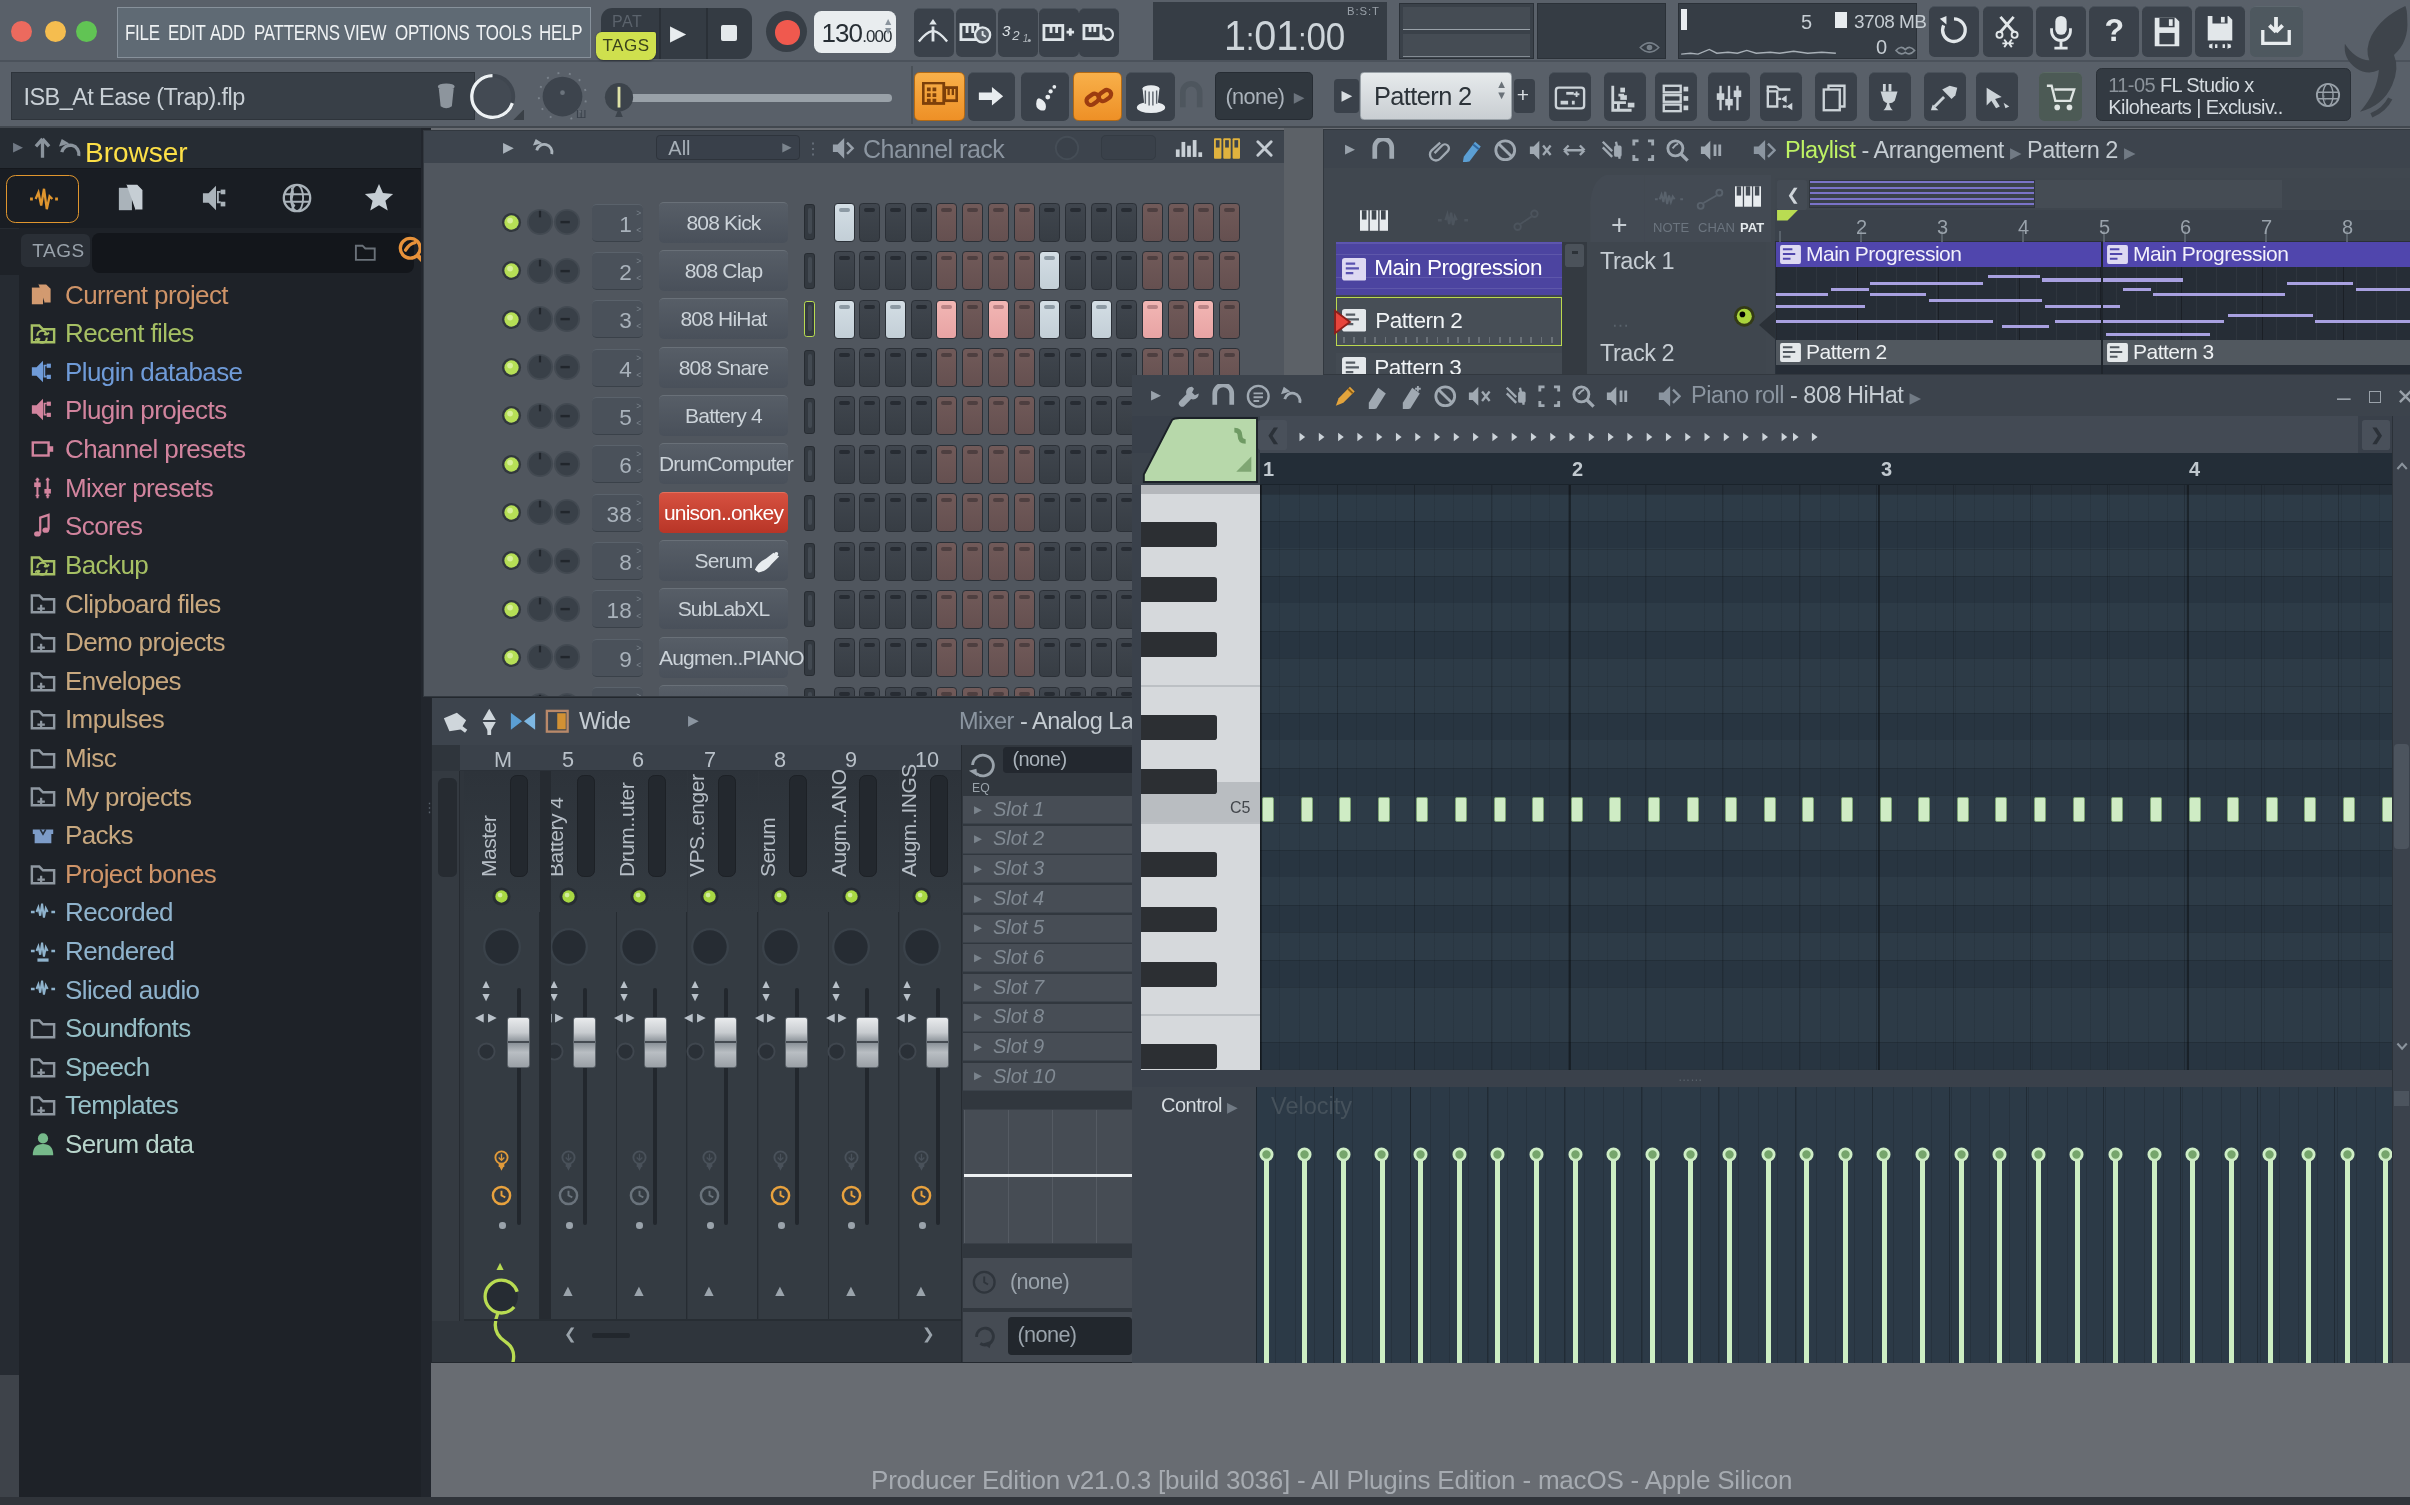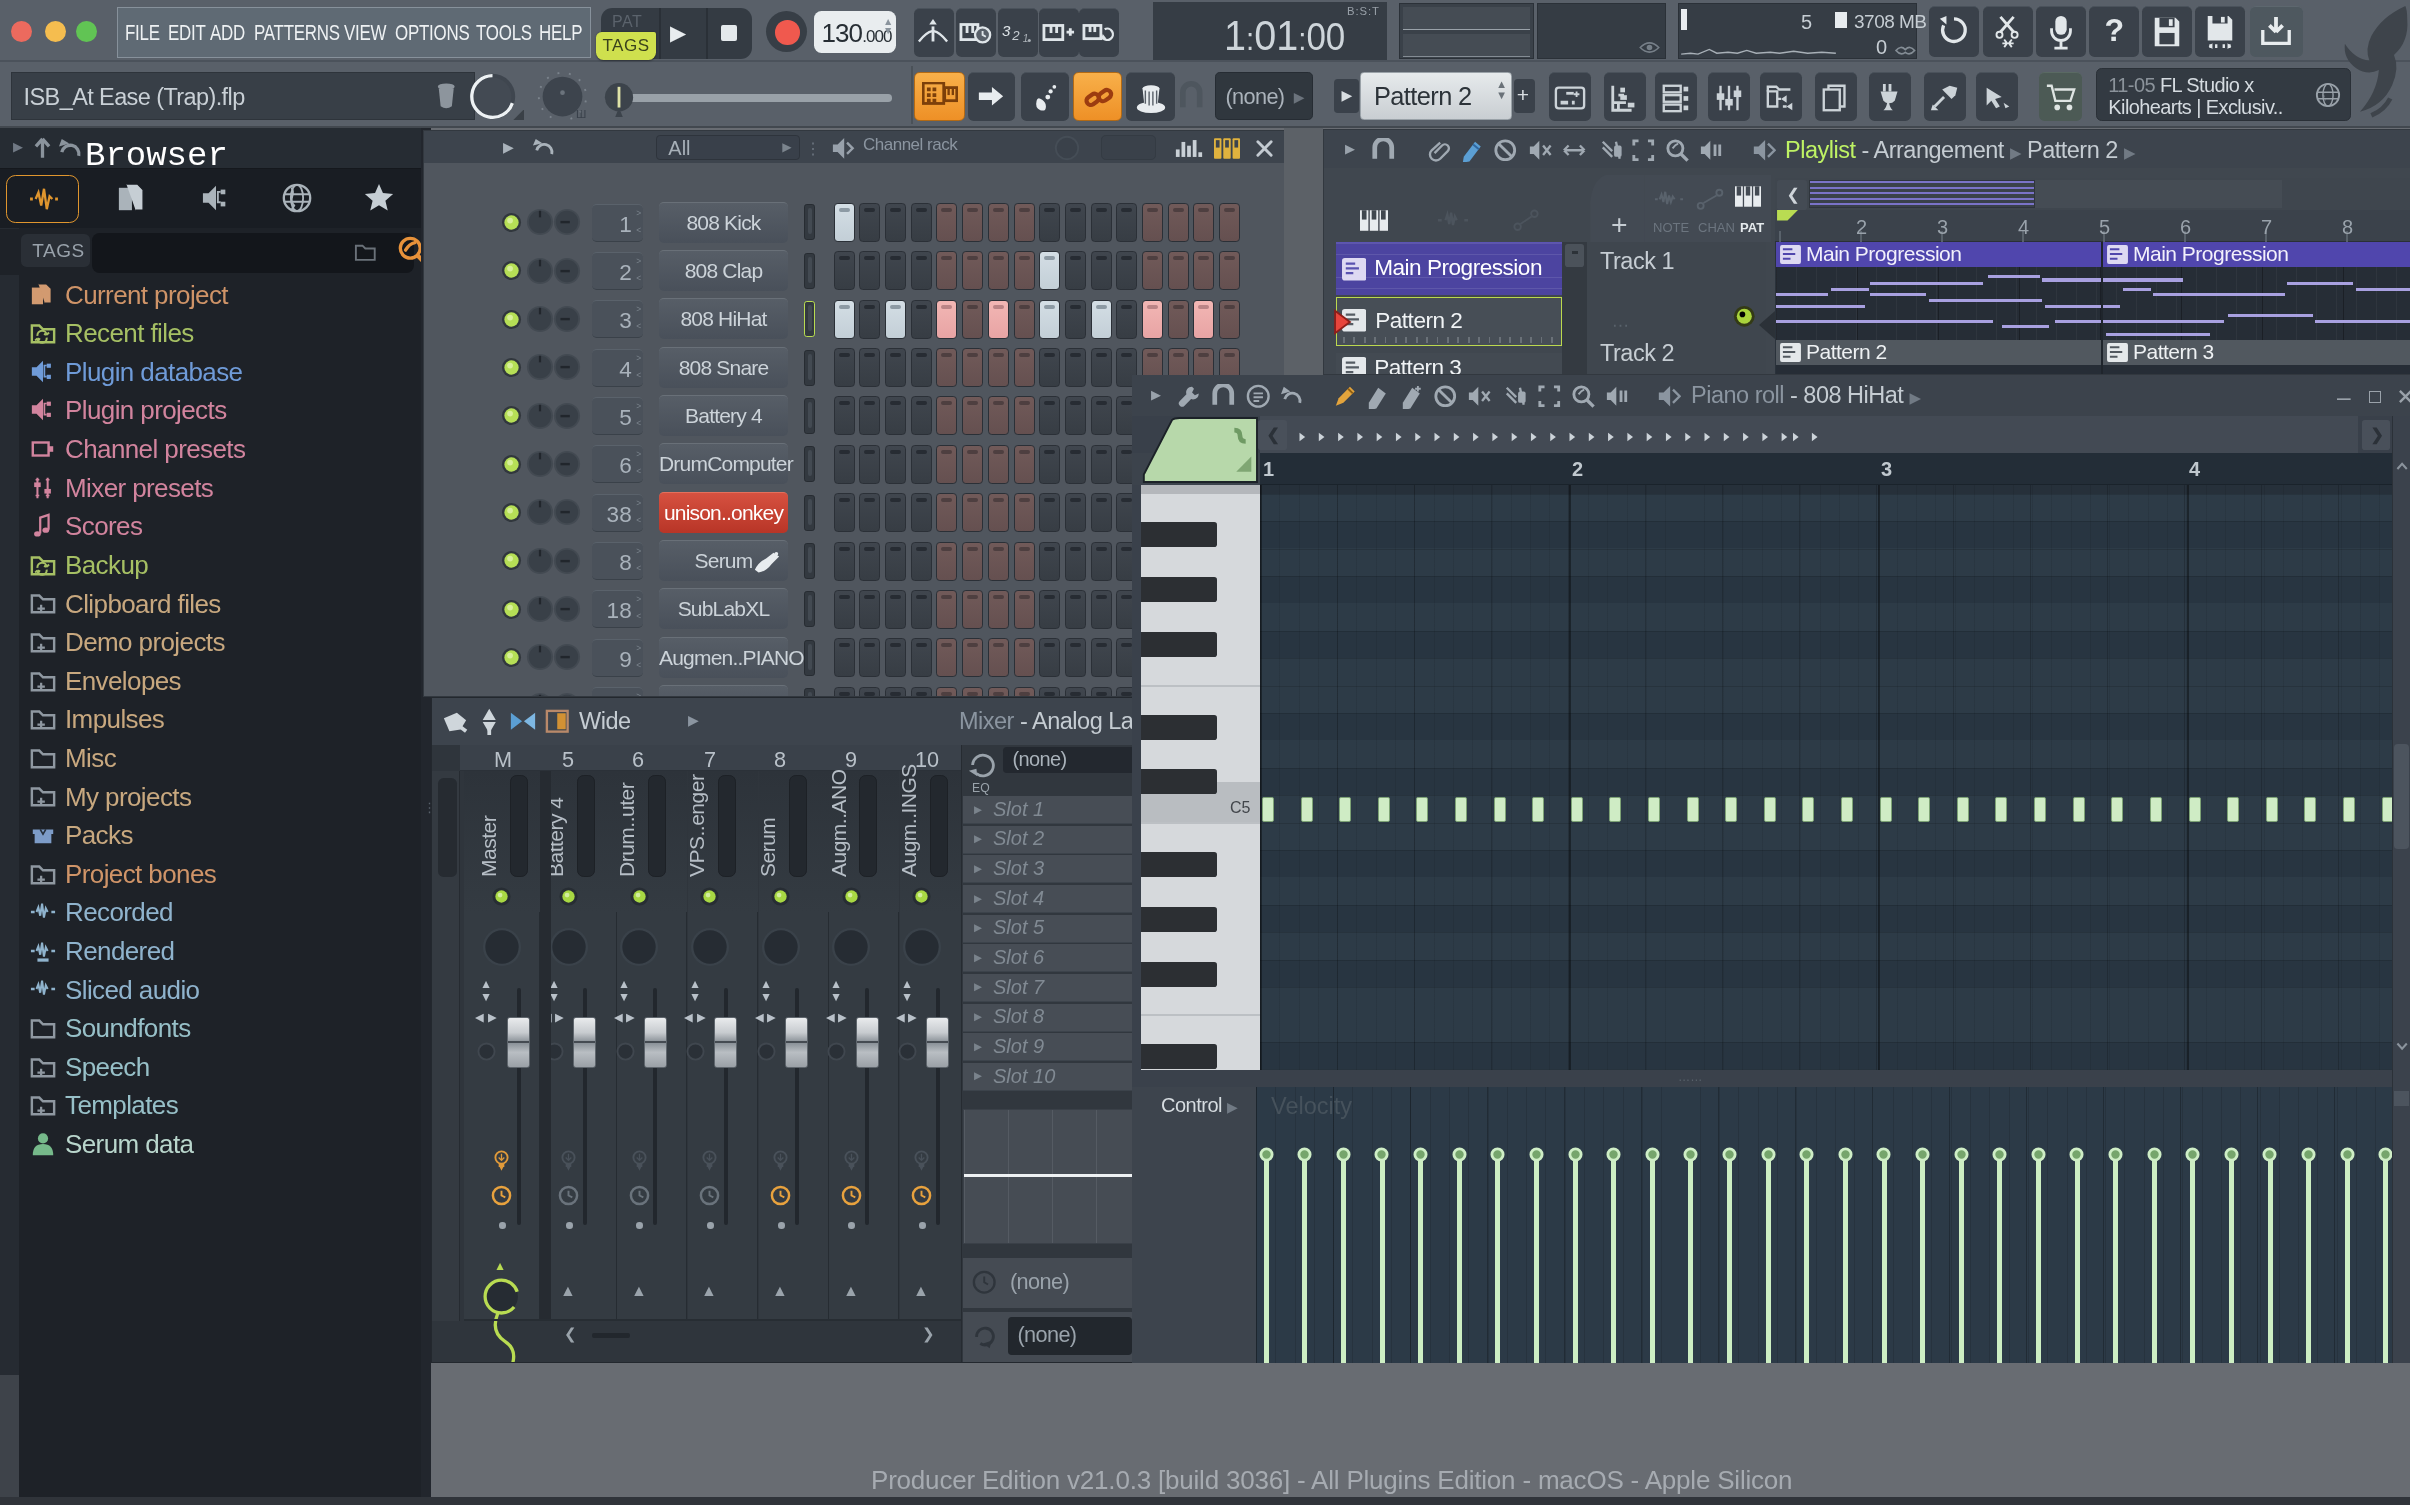--- a/index.html
+++ b/index.html
@@ -394,21 +394,21 @@
 <div class="" style="position:absolute;left:0px;top:1375px;width:19px;height:131px;background:#3e434a"></div>
 <div class="" style="position:absolute;left:0px;top:128px;width:431px;height:41px;background:#262c33;border-bottom:0.9px solid #15181d"></div>
 <div class="" style="position:absolute;left:13px;top:139px;font-size:13px;color:#707984;white-space:nowrap;">▶</div>
 <svg style="position:absolute;left:32px;top:137px" width="21" height="24.5" viewBox="0 0 22 26">
     <path d="M11 2 v20 M11 2 l-7 8 M11 2 l7 8" stroke="#8a939c" stroke-width="3.5" fill="none"></path>
   </svg>
 <svg style="position:absolute;left:58px;top:137px" width="24.5" height="24.5" viewBox="0 0 26 26">
     <path d="M22 20 a9 9 0 1 0 -18 -4" fill="none" stroke="#8a939c" stroke-width="3.5"></path>
     <path d="M1 10 l3 -8 8 5 z" fill="#8a939c"></path>
   </svg>
-<div class="" style="position:absolute;left:85px;top:137px;font-size:34px;color:#ffffff;white-space:nowrap;font-family:Liberation Mono, monospace;">Browser</div>
+<div class="" style="position:absolute;left:85px;top:137px;font-size:28px;color:#fde047;white-space:nowrap;">Browser</div>
 <div class="" style="position:absolute;left:0px;top:169px;width:431px;height:59px;background:#191d23"></div>
 <div class="" style="position:absolute;left:5.6px;top:175px;width:73px;height:48px;border:1.9px solid #e0962e;border-radius:9.4px">
     <svg style="margin:10.4px 0 0 21px" width="32" height="26" viewBox="0 0 34 28">
       <g stroke="#e0962e" stroke-width="3" fill="none">
         <path d="M2 14 h3 M29 14 h3"></path>
       </g>
       <path d="M8 14 l3 -7 3 14 3 -18 3 22 3 -14 3 3" stroke="#e0962e" stroke-width="2.5" fill="none"></path>
     </svg>
   </div>
 <svg style="position:absolute;left:117px;top:182px" width="28" height="34" viewBox="0 0 30 36">
@@ -621,21 +621,21 @@
     </svg>
 <div class="" style="position:absolute;left:232px;top:3.8px;width:144px;height:25.4px;background:#39404a;border-radius:3.8px;border:0.9px solid #2e343c">
       <div style="margin:0.9px 0 0 11.3px;font-size:20px;color:#a7b0b8">All</div>
       <div style="position:absolute;right:7.5px;top:4.7px;color:#7b848d;font-size:12.2px">▶</div>
     </div>
 <div class="" style="position:absolute;left:381px;top:7.5px;font-size:16px;color:#6b747e;white-space:nowrap;">⋮</div>
 <svg style="position:absolute;left:407px;top:5.6px" width="24.5" height="22.6" viewBox="0 0 26 24">
       <path d="M2 8 v8 h5 l7 7 V1 L7 8 z" fill="#98a1ab"></path>
       <path d="M17 6 l6 6 -6 6" fill="none" stroke="#98a1ab" stroke-width="2.5"></path>
     </svg>
-<div class="" style="position:absolute;left:439px;top:3.8px;font-size:17px;color:#8b95a0;white-space:nowrap;letter-spacing:-0.5px">Channel rack</div>
+<div class="" style="position:absolute;left:439px;top:3.8px;font-size:25px;color:#8b95a0;white-space:nowrap;letter-spacing:-0.5px">Channel rack</div>
 <svg style="position:absolute;left:629px;top:2.8px" width="28" height="28" viewBox="0 0 30 30">
       <circle cx="15" cy="15" r="12" fill="#3a414a" stroke="#454d56" stroke-width="2"></circle>
     </svg>
 <div class="" style="position:absolute;left:677px;top:3.8px;width:55px;height:25.4px;background:#3a414a;border-radius:4.7px;border:0.9px solid #343b43"></div>
 <svg style="position:absolute;left:750px;top:6.6px" width="30" height="21" viewBox="0 0 32 22">
       <g fill="#c9d0d6">
         <rect x="2" y="12" width="4" height="8"></rect>
         <rect x="8" y="4" width="4" height="16"></rect>
         <rect x="14" y="8" width="4" height="12"></rect>
         <rect x="20" y="2" width="4" height="18"></rect>

